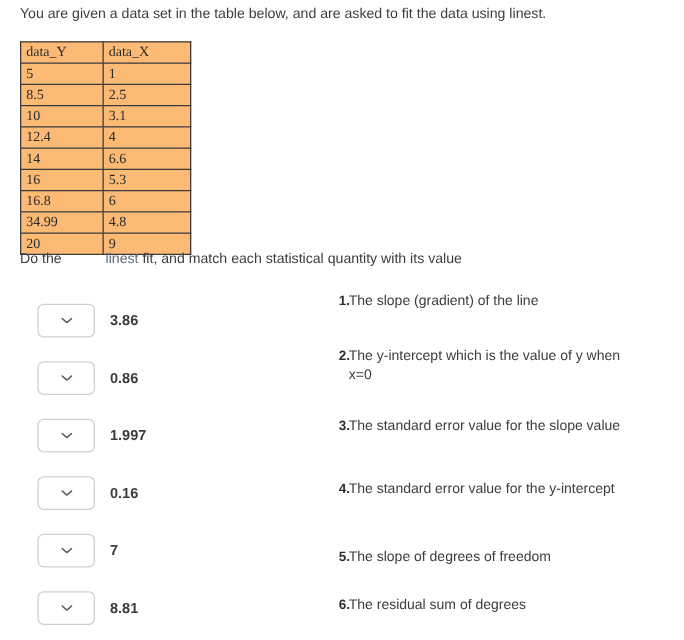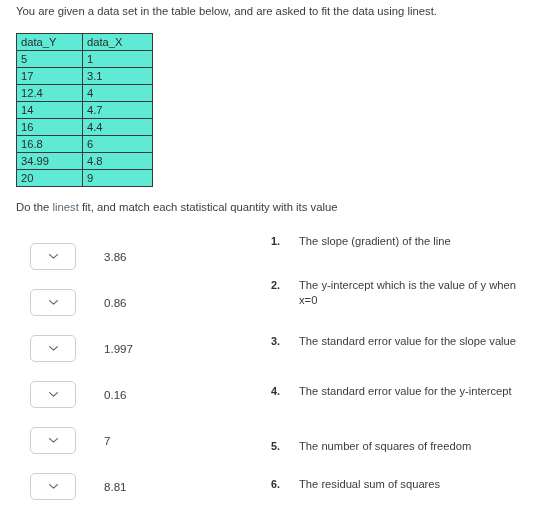--- a/index.html
+++ b/index.html
@@ -31,21 +31,22 @@
   }
 
   
   .data-table {
     position: absolute;
     left: 16px;
     top: 33px;
     border-collapse: collapse;
     table-layout: fixed;
     width: 136px;
-    background: #5eead4;
+    background: #fdba74;
+    font-family: Liberation Serif, serif;
   }
   .data-table th,
   .data-table td {
     border: 1px solid #3a3a3a;
     font-size: 11.2px;
     line-height: 13px;
     font-weight: normal;
     text-align: left;
     padding: 1px 0 1px 4px;
     height: 14px;
@@ -58,21 +59,21 @@
   
   .prompt {
     position: absolute;
     left: 16px;
     top: 199px;
     font-size: 11.3px;
     line-height: 16px;
     color: #3c3c3c;
     white-space: nowrap;
   }
-  .prompt .kw { color: #5b6b7a; }
+  .prompt .kw { color: #5b6b7a; margin-left: 32px; }
 
   
   .match-area {
     position: absolute;
     left: 0;
     top: 234px;
     width: 547px;
     height: 278px;
   }
 
@@ -104,27 +105,28 @@
   }
   .dropdown .chev {
     display: block;
     width: 9px;
     height: 5px;
     line-height: 0;
   }
   .dropdown .chev svg { display: block; }
   .answer-value {
     position: absolute;
-    left: 74px;
+    left: 58px;
     top: 9px;
     height: 27px;
     line-height: 27px;
     font-size: 11.6px;
     color: #3c3c3c;
     white-space: nowrap;
+    font-weight: bold;
   }
 
   
   .statements {
     position: absolute;
     left: 271px;
     top: 0;
     width: 250px;
   }
   .statement-row {
@@ -137,21 +139,21 @@
     top: 0;
     width: 16px;
     text-align: left;
     font-size: 10.8px;
     font-weight: bold;
     line-height: 15px;
     color: #2f2f2f;
   }
   .statement-text {
     position: absolute;
-    left: 28px;
+    left: 8px;
     top: 0;
     width: 224px;
     font-size: 11.2px;
     line-height: 15px;
     color: #3c3c3c;
   }
 </style>
 </head>
 <body>
 
@@ -167,34 +169,38 @@
       <th>data_Y</th>
       <th>data_X</th>
     </tr>
   </thead>
   <tbody>
     <tr>
       <td>5</td>
       <td>1</td>
     </tr>
     <tr>
-      <td>17</td>
+      <td>8.5</td>
+      <td>2.5</td>
+    </tr>
+    <tr>
+      <td>10</td>
       <td>3.1</td>
     </tr>
     <tr>
       <td>12.4</td>
       <td>4</td>
     </tr>
     <tr>
       <td>14</td>
-      <td>4.7</td>
+      <td>6.6</td>
     </tr>
     <tr>
       <td>16</td>
-      <td>4.4</td>
+      <td>5.3</td>
     </tr>
     <tr>
       <td>16.8</td>
       <td>6</td>
     </tr>
     <tr>
       <td>34.99</td>
       <td>4.8</td>
     </tr>
     <tr>
@@ -295,22 +301,22 @@
       <span class="statement-text">The standard error value for the slope value</span>
     </div>
 
     <div class="statement-row" style="top:150px;position:absolute;left:0;width:250px;">
       <span class="statement-num">4.</span>
       <span class="statement-text">The standard error value for the y-intercept</span>
     </div>
 
     <div class="statement-row" style="top:205px;position:absolute;left:0;width:250px;">
       <span class="statement-num">5.</span>
-      <span class="statement-text">The number of squares of freedom</span>
+      <span class="statement-text">The slope of degrees of freedom</span>
     </div>
 
     <div class="statement-row" style="top:243px;position:absolute;left:0;width:250px;">
       <span class="statement-num">6.</span>
-      <span class="statement-text">The residual sum of squares</span>
+      <span class="statement-text">The residual sum of degrees</span>
     </div>
 
   </div>
 </div>
 
 </body></html>

